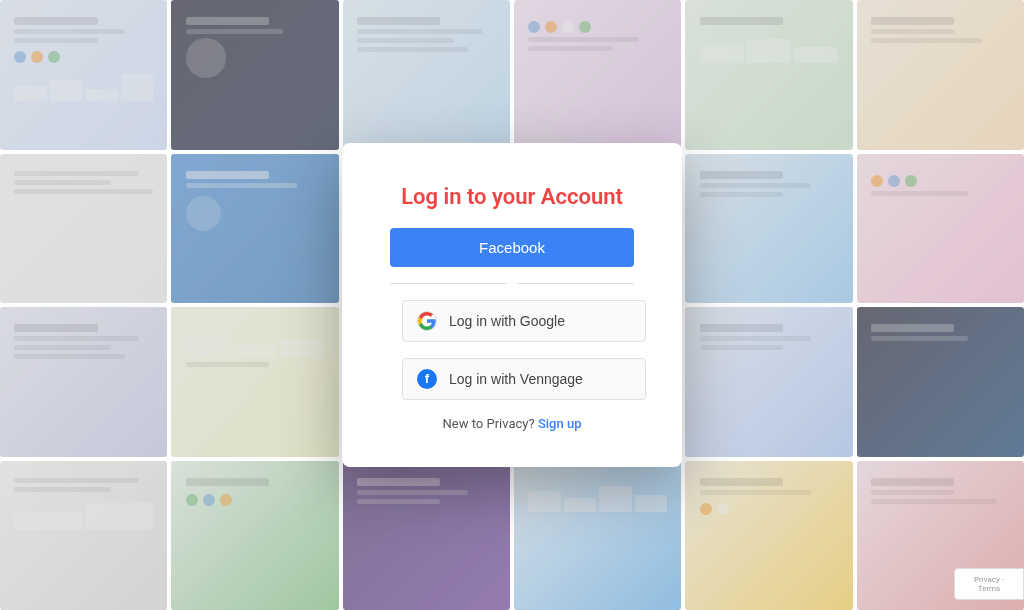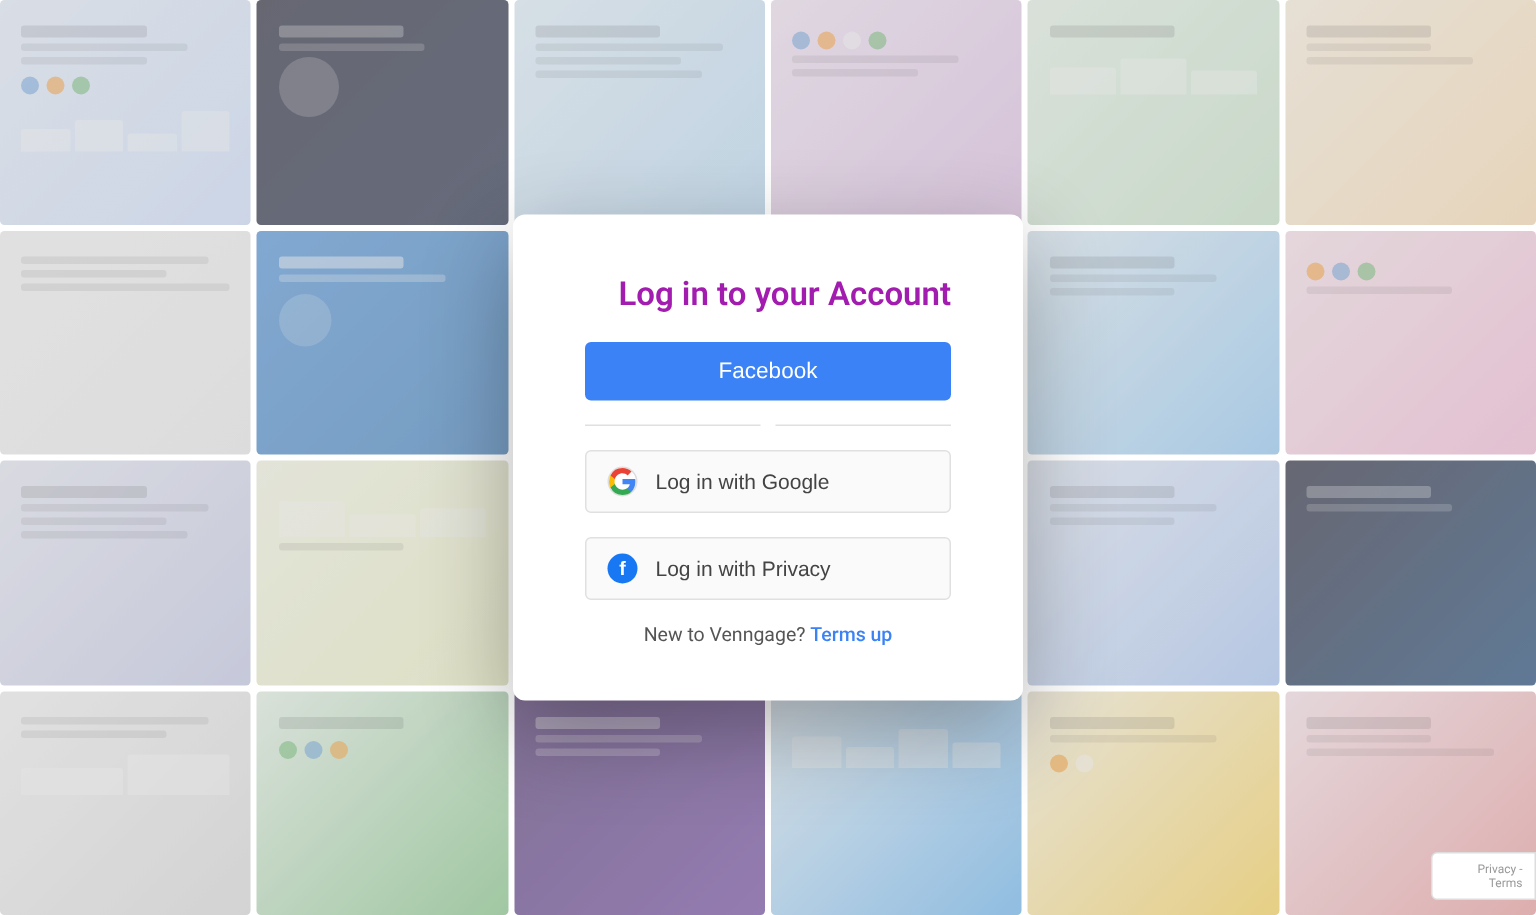--- a/index.html
+++ b/index.html
@@ -83,22 +83,22 @@
       width: 340px;
       box-shadow: 0 20px 60px rgba(0,0,0,0.3);
       display: flex;
       flex-direction: column;
       gap: 16px;
     }
 
     .modal-title {
       font-size: 22px;
       font-weight: 600;
-      color: #a21caf;
-      text-align: right;
+      color: #ef4444;
+      text-align: center;
       line-height: 1.3;
     }
 
     .email-input {
       width: 100%;
       padding: 10px 14px;
       border: 1.5px solid #ccc;
       border-radius: 4px;
       font-size: 14px;
       color: #333;
@@ -141,20 +141,21 @@
       padding: 10px 14px;
       border: 1.5px solid #e0e0e0;
       border-radius: 4px;
       background: #fafafa;
       font-size: 14px;
       color: #444;
       cursor: pointer;
       display: flex;
       align-items: center;
       gap: 12px;
+      margin-left: 12px;
     }
 
     .social-icon {
       width: 20px;
       height: 20px;
       border-radius: 50%;
       display: flex;
       align-items: center;
       justify-content: center;
       flex-shrink: 0;
@@ -499,26 +500,26 @@
           <path d="M9 18c2.43 0 4.467-.806 5.956-2.18l-2.908-2.259c-.806.54-1.837.86-3.048.86-2.344 0-4.328-1.584-5.036-3.711H.957v2.332A8.997 8.997 0 0 0 9 18z" fill="#34A853"></path>
           <path d="M3.964 10.71A5.41 5.41 0 0 1 3.682 9c0-.593.102-1.17.282-1.71V4.958H.957A8.996 8.996 0 0 0 0 9c0 1.452.348 2.827.957 4.042l3.007-2.332z" fill="#FBBC05"></path>
           <path d="M9 3.58c1.321 0 2.508.454 3.44 1.345l2.582-2.58C13.463.891 11.426 0 9 0A8.997 8.997 0 0 0 .957 4.958L3.964 7.29C4.672 5.163 6.656 3.58 9 3.58z" fill="#EA4335"></path>
         </svg>
       </span>
       <span>Log in with Google</span>
     </button>
 
     <button class="social-btn">
       <span class="social-icon facebook-icon">f</span>
-      <span>Log in with Privacy</span>
+      <span>Log in with Venngage</span>
     </button>
 
     <div class="signup-text">
-      <span>New to Venngage?</span>
-      <a href="#" class="signup-link">Terms up</a>
+      <span>New to Privacy?</span>
+      <a href="#" class="signup-link">Sign up</a>
     </div>
 
   </div>
 </div>
 
 <div class="recaptcha-badge">
-  <div style="font-size:8px;color:#999;text-align:right;">Privacy - Terms</div>
+  <div style="font-size:8px;color:#999;">Privacy - Terms</div>
 </div>
 
 </body></html>

